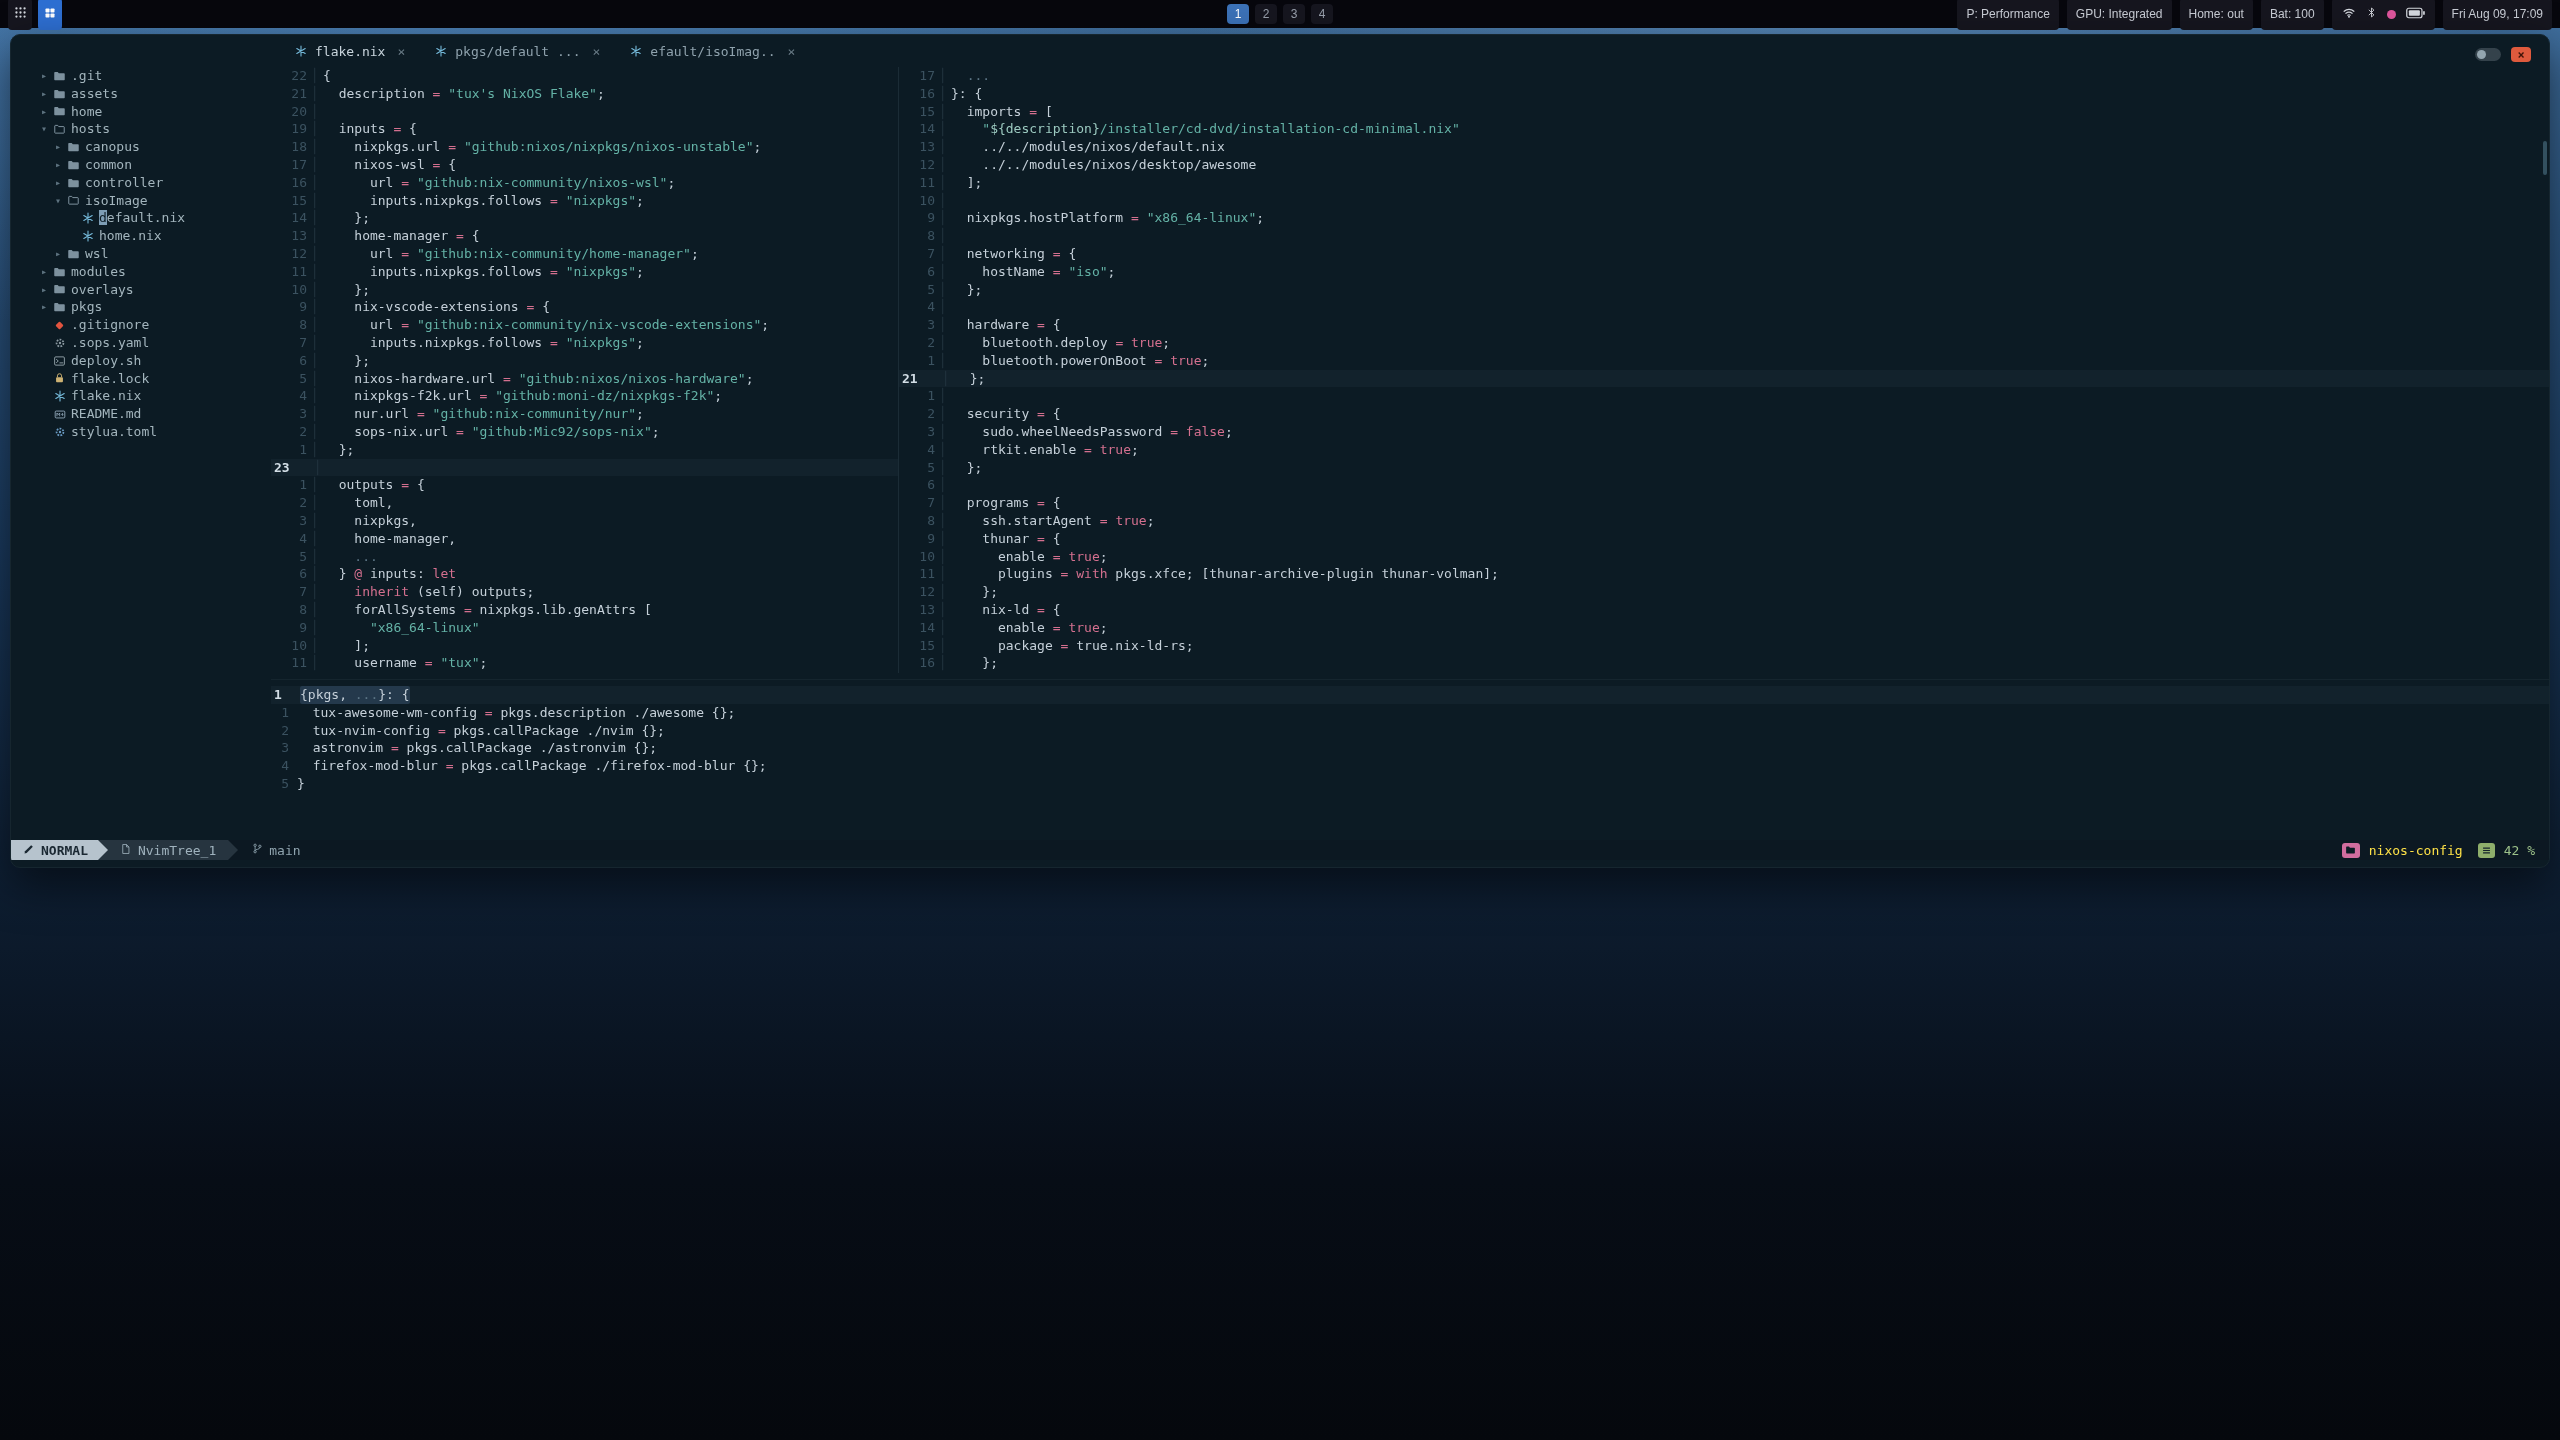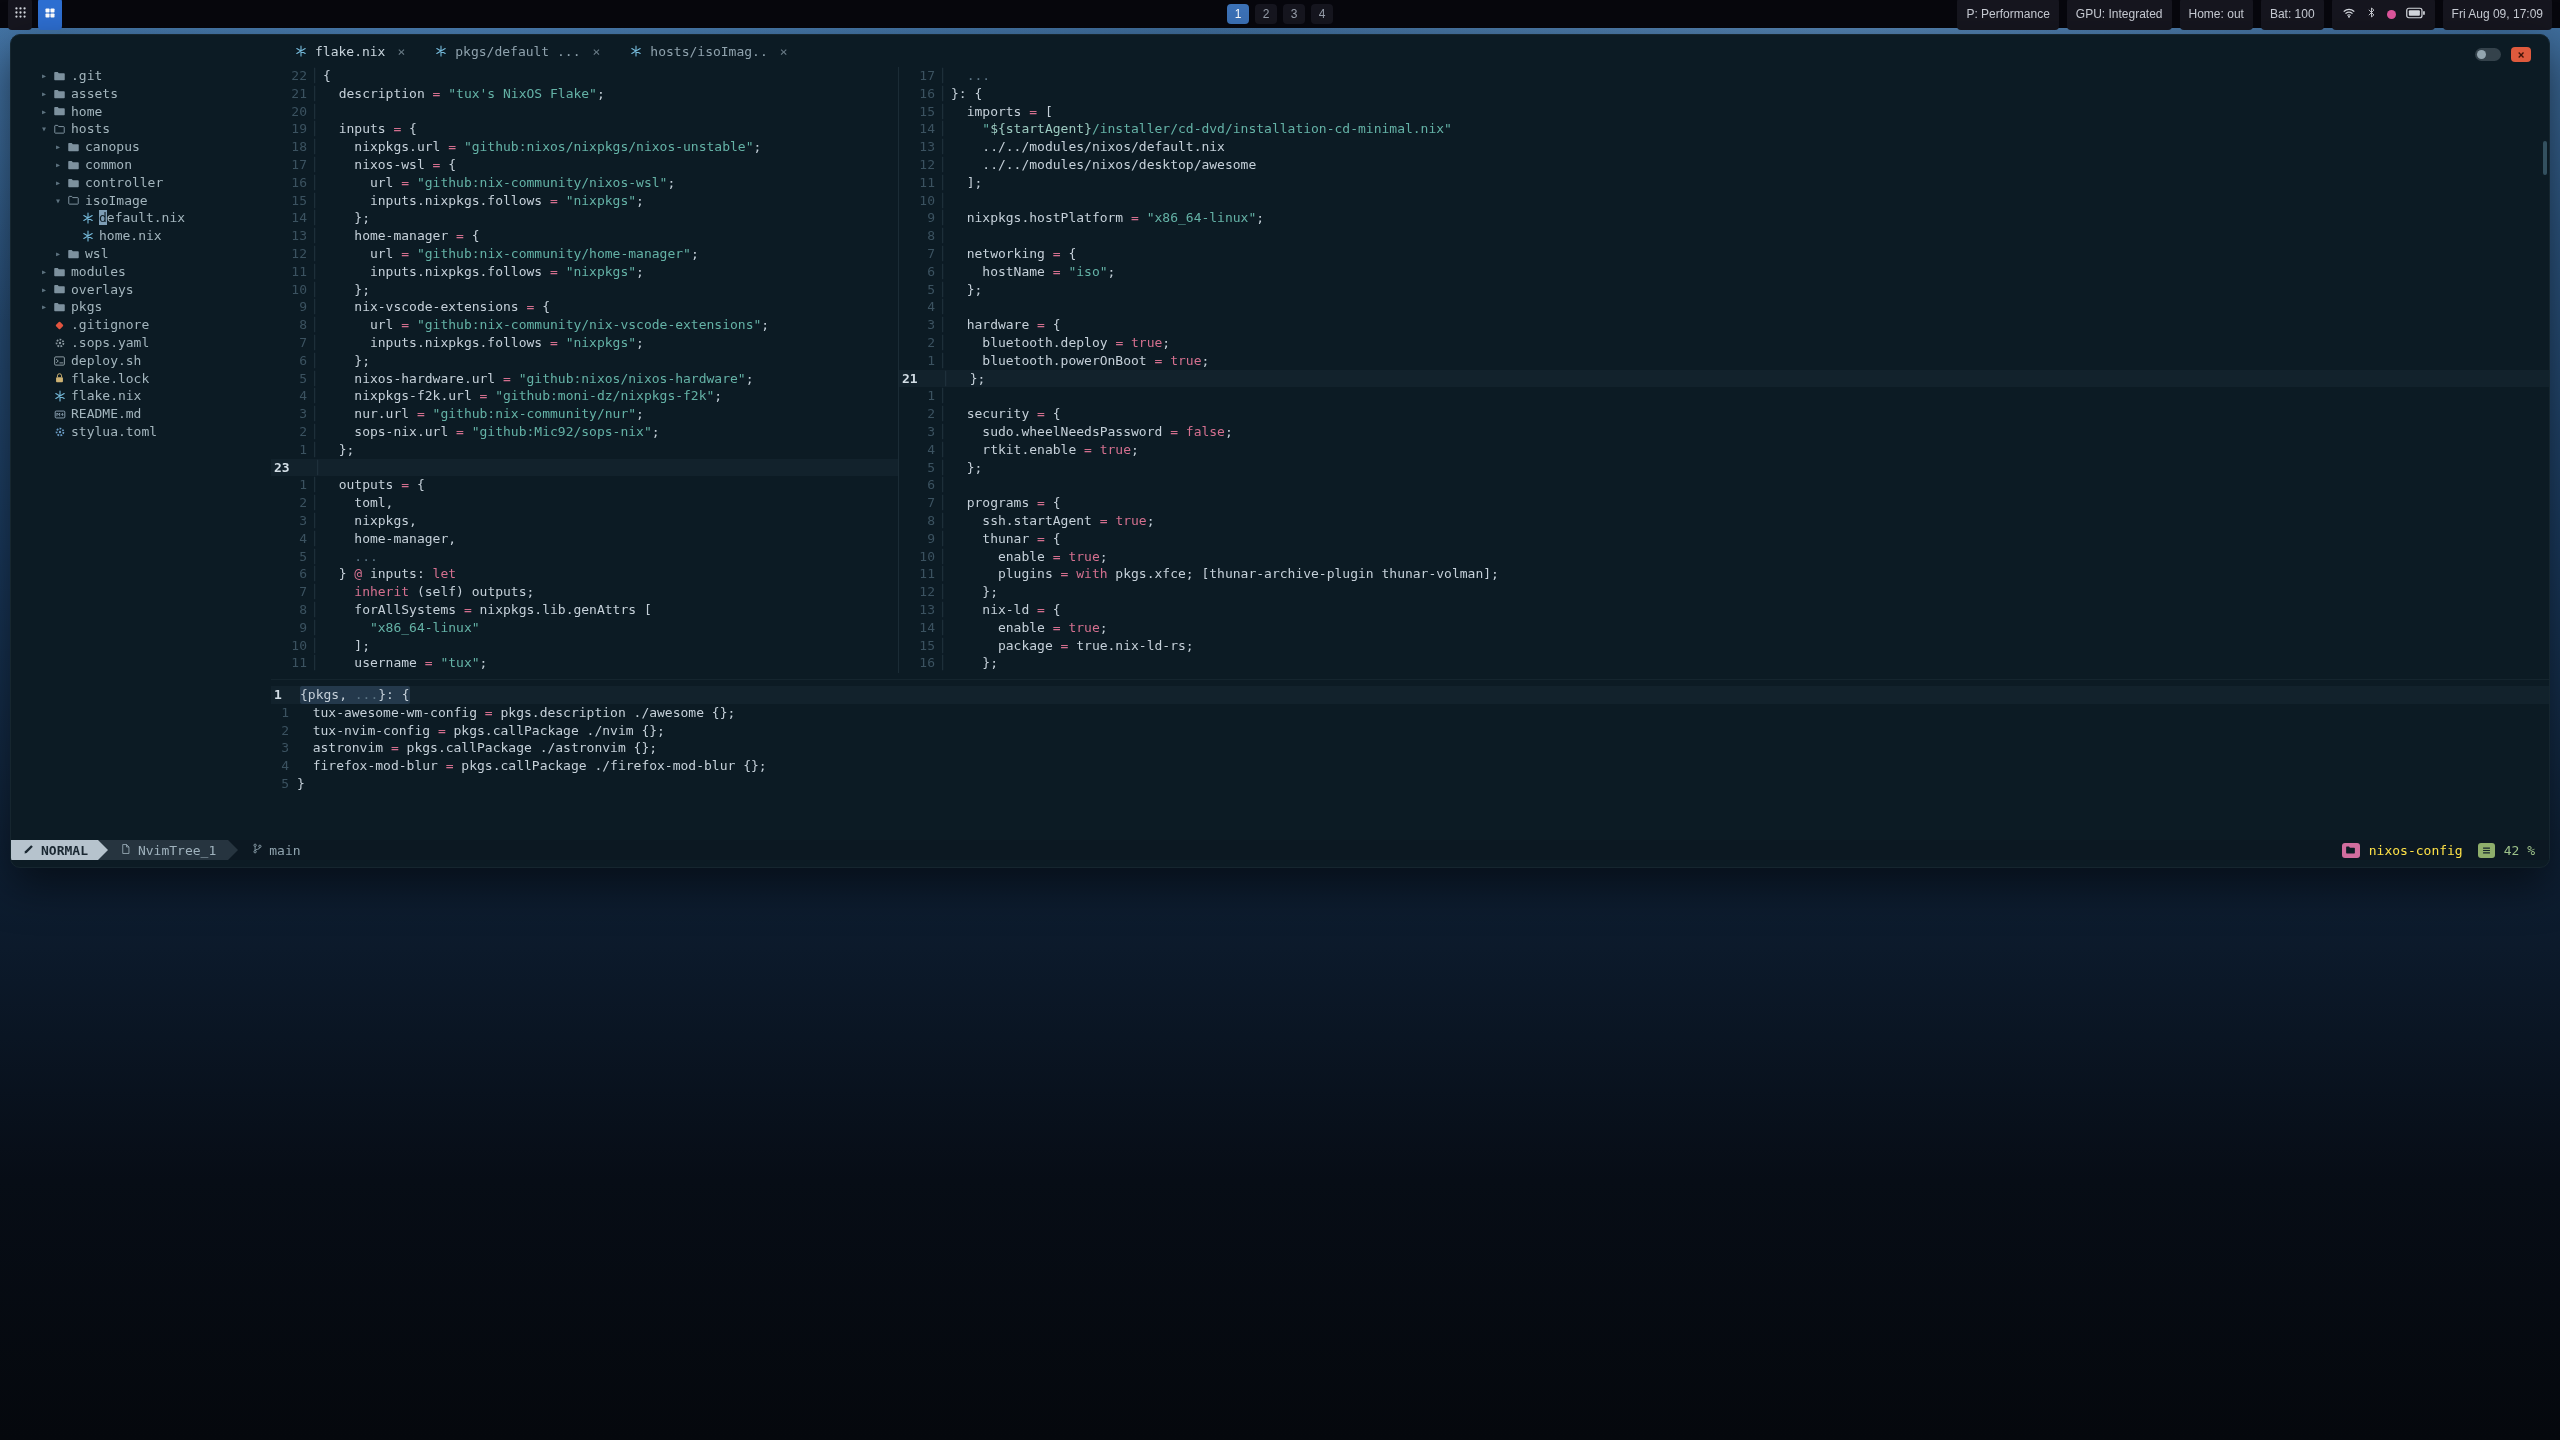--- a/index.html
+++ b/index.html
@@ -258,21 +258,21 @@
                 </svg></span><span class="tlbl">flake.nix</span><span class="tclose">×</span></div>
             <div class="tab"><span class="nix-i"><svg width="12" height="12" viewBox="0 0 16 16">
                   <g stroke="currentColor" stroke-width="1.5" stroke-linecap="round">
                     <path d="M8 1.5v13M2.4 4.75l11.2 6.5M2.4 11.25l11.2-6.5"></path>
                   </g>
                 </svg></span><span class="tlbl">pkgs/default ...</span><span class="tclose">×</span></div>
             <div class="tab"><span class="nix-i"><svg width="12" height="12" viewBox="0 0 16 16">
                   <g stroke="currentColor" stroke-width="1.5" stroke-linecap="round">
                     <path d="M8 1.5v13M2.4 4.75l11.2 6.5M2.4 11.25l11.2-6.5"></path>
                   </g>
-                </svg></span><span class="tlbl">hosts/isoImag..</span><span class="tclose">×</span></div>
+                </svg></span><span class="tlbl">efault/isoImag..</span><span class="tclose">×</span></div>
           </div>
         <div class="splits">
           <div class="pane pane-left" id="pane-left">
               <div class="crow"><span class="ln" style="width: 36px;">22</span><span class="lsep" style="width: 16px;">│</span><span class="code"><span class="t-w">{</span></span></div>
               <div class="crow"><span class="ln" style="width: 36px;">21</span><span class="lsep" style="width: 16px;">│</span><span class="code"><span class="t-w">  description </span><span class="t-op">=</span><span class="t-w"> </span><span class="t-str">"tux's NixOS Flake"</span><span class="t-w">;</span></span></div>
               <div class="crow"><span class="ln" style="width: 36px;">20</span><span class="lsep" style="width: 16px;">│</span><span class="code"></span></div>
               <div class="crow"><span class="ln" style="width: 36px;">19</span><span class="lsep" style="width: 16px;">│</span><span class="code"><span class="t-w">  inputs </span><span class="t-op">=</span><span class="t-w"> {</span></span></div>
               <div class="crow"><span class="ln" style="width: 36px;">18</span><span class="lsep" style="width: 16px;">│</span><span class="code"><span class="t-w">    nixpkgs.url </span><span class="t-op">=</span><span class="t-w"> </span><span class="t-str">"github:nixos/nixpkgs/nixos-unstable"</span><span class="t-w">;</span></span></div>
               <div class="crow"><span class="ln" style="width: 36px;">17</span><span class="lsep" style="width: 16px;">│</span><span class="code"><span class="t-w">    nixos-wsl </span><span class="t-op">=</span><span class="t-w"> {</span></span></div>
               <div class="crow"><span class="ln" style="width: 36px;">16</span><span class="lsep" style="width: 16px;">│</span><span class="code"><span class="t-w">      url </span><span class="t-op">=</span><span class="t-w"> </span><span class="t-str">"github:nix-community/nixos-wsl"</span><span class="t-w">;</span></span></div>
@@ -302,21 +302,21 @@
               <div class="crow"><span class="ln" style="width: 36px;">8</span><span class="lsep" style="width: 16px;">│</span><span class="code"><span class="t-w">    forAllSystems </span><span class="t-op">=</span><span class="t-w"> nixpkgs.lib.genAttrs [</span></span></div>
               <div class="crow"><span class="ln" style="width: 36px;">9</span><span class="lsep" style="width: 16px;">│</span><span class="code"><span class="t-w">      </span><span class="t-str">"x86_64-linux"</span></span></div>
               <div class="crow"><span class="ln" style="width: 36px;">10</span><span class="lsep" style="width: 16px;">│</span><span class="code"><span class="t-w">    ];</span></span></div>
               <div class="crow"><span class="ln" style="width: 36px;">11</span><span class="lsep" style="width: 16px;">│</span><span class="code"><span class="t-w">    username </span><span class="t-op">=</span><span class="t-w"> </span><span class="t-str">"tux"</span><span class="t-w">;</span></span></div>
             </div>
           <div class="vsep"></div>
           <div class="pane pane-right" id="pane-right">
               <div class="crow"><span class="ln" style="width: 36px;">17</span><span class="lsep" style="width: 16px;">│</span><span class="code"><span class="t-dim">  ...</span></span></div>
               <div class="crow"><span class="ln" style="width: 36px;">16</span><span class="lsep" style="width: 16px;">│</span><span class="code"><span class="t-w">}: {</span></span></div>
               <div class="crow"><span class="ln" style="width: 36px;">15</span><span class="lsep" style="width: 16px;">│</span><span class="code"><span class="t-w">  imports </span><span class="t-op">=</span><span class="t-w"> [</span></span></div>
-              <div class="crow"><span class="ln" style="width: 36px;">14</span><span class="lsep" style="width: 16px;">│</span><span class="code"><span class="t-w">    </span><span class="t-str">"</span><span class="t-interp">${startAgent}</span><span class="t-str">/installer/cd-dvd/installation-cd-minimal.nix"</span></span></div>
+              <div class="crow"><span class="ln" style="width: 36px;">14</span><span class="lsep" style="width: 16px;">│</span><span class="code"><span class="t-w">    </span><span class="t-str">"</span><span class="t-interp">${description}</span><span class="t-str">/installer/cd-dvd/installation-cd-minimal.nix"</span></span></div>
               <div class="crow"><span class="ln" style="width: 36px;">13</span><span class="lsep" style="width: 16px;">│</span><span class="code"><span class="t-w">    ../../modules/nixos/default.nix</span></span></div>
               <div class="crow"><span class="ln" style="width: 36px;">12</span><span class="lsep" style="width: 16px;">│</span><span class="code"><span class="t-w">    ../../modules/nixos/desktop/awesome</span></span></div>
               <div class="crow"><span class="ln" style="width: 36px;">11</span><span class="lsep" style="width: 16px;">│</span><span class="code"><span class="t-w">  ];</span></span></div>
               <div class="crow"><span class="ln" style="width: 36px;">10</span><span class="lsep" style="width: 16px;">│</span><span class="code"></span></div>
               <div class="crow"><span class="ln" style="width: 36px;">9</span><span class="lsep" style="width: 16px;">│</span><span class="code"><span class="t-w">  nixpkgs.hostPlatform </span><span class="t-op">=</span><span class="t-w"> </span><span class="t-str">"x86_64-linux"</span><span class="t-w">;</span></span></div>
               <div class="crow"><span class="ln" style="width: 36px;">8</span><span class="lsep" style="width: 16px;">│</span><span class="code"></span></div>
               <div class="crow"><span class="ln" style="width: 36px;">7</span><span class="lsep" style="width: 16px;">│</span><span class="code"><span class="t-w">  networking </span><span class="t-op">=</span><span class="t-w"> {</span></span></div>
               <div class="crow"><span class="ln" style="width: 36px;">6</span><span class="lsep" style="width: 16px;">│</span><span class="code"><span class="t-w">    hostName </span><span class="t-op">=</span><span class="t-w"> </span><span class="t-str">"iso"</span><span class="t-w">;</span></span></div>
               <div class="crow"><span class="ln" style="width: 36px;">5</span><span class="lsep" style="width: 16px;">│</span><span class="code"><span class="t-w">  };</span></span></div>
               <div class="crow"><span class="ln" style="width: 36px;">4</span><span class="lsep" style="width: 16px;">│</span><span class="code"></span></div>

